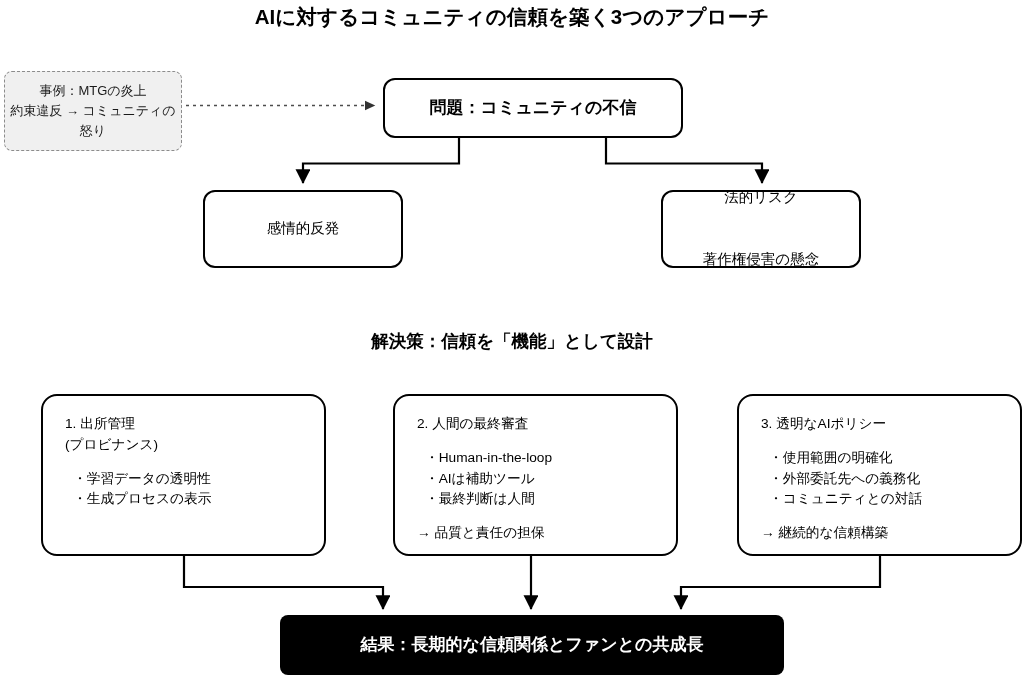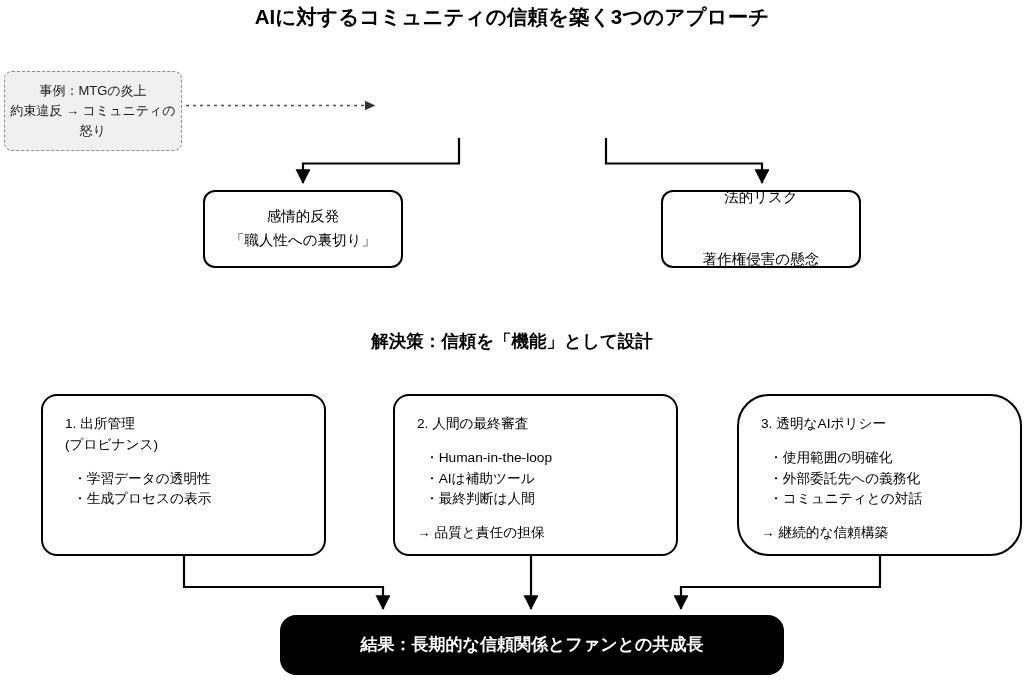--- a/index.html
+++ b/index.html
@@ -120,35 +120,35 @@
     border-radius: 16px;
     background: #fff;
     justify-content: flex-start;
     padding: 18px 0 0 22px;
     font-size: 13.7px;
     line-height: 1.52;
     text-align: left;
   }
   .card-1 { left: 41px; }
   .card-2 { left: 393px; }
-  .card-3 { left: 737px; border-radius: 32px; }
+  .card-3 { left: 737px; }
 
   .card-heading { white-space: pre-line; }
   .card-bullets { margin-top: 13px; padding-left: 8px; }
   .card-bullets div { white-space: nowrap; }
   .card-outcome { margin-top: 13px; }
 
   
   .result-box {
     left: 280px;
     top: 615px;
     width: 504px;
     height: 60px;
     background: #000000;
-    border-radius: 16px;
+    border-radius: 8px;
     color: #ffffff;
     text-align: center;
     font-size: 17px;
     font-weight: bold;
     line-height: 1.3;
   }
 </style>
 </head>
 <body>
 
@@ -178,24 +178,26 @@
 
     <path d="M880,556 L880,587 L681,587 L681,609" fill="none" stroke="#000000" stroke-width="2.2" marker-end="url(#arrow)"></path>
   </svg>
 
   <div class="node example-box">
     <div>事例：MTGの炎上</div>
     <div>約束違反 → コミュニティの</div>
     <div>怒り</div>
   </div>
 
+  <div class="node problem-box">
+    <div>問題：コミュニティの不信</div>
+  </div>
 
   <div class="node consequence-box consequence-left">
     <div>感情的反発</div>
-    <div>「職人性への裏切り」</div>
   </div>
 
   <div class="node consequence-box consequence-right">
     <div>法的リスク</div>
     <div>著作権侵害の懸念</div>
   </div>
 
   <div class="section-title">解決策：信頼を「機能」として設計</div>
 
   <div class="node solution-card card-1">

